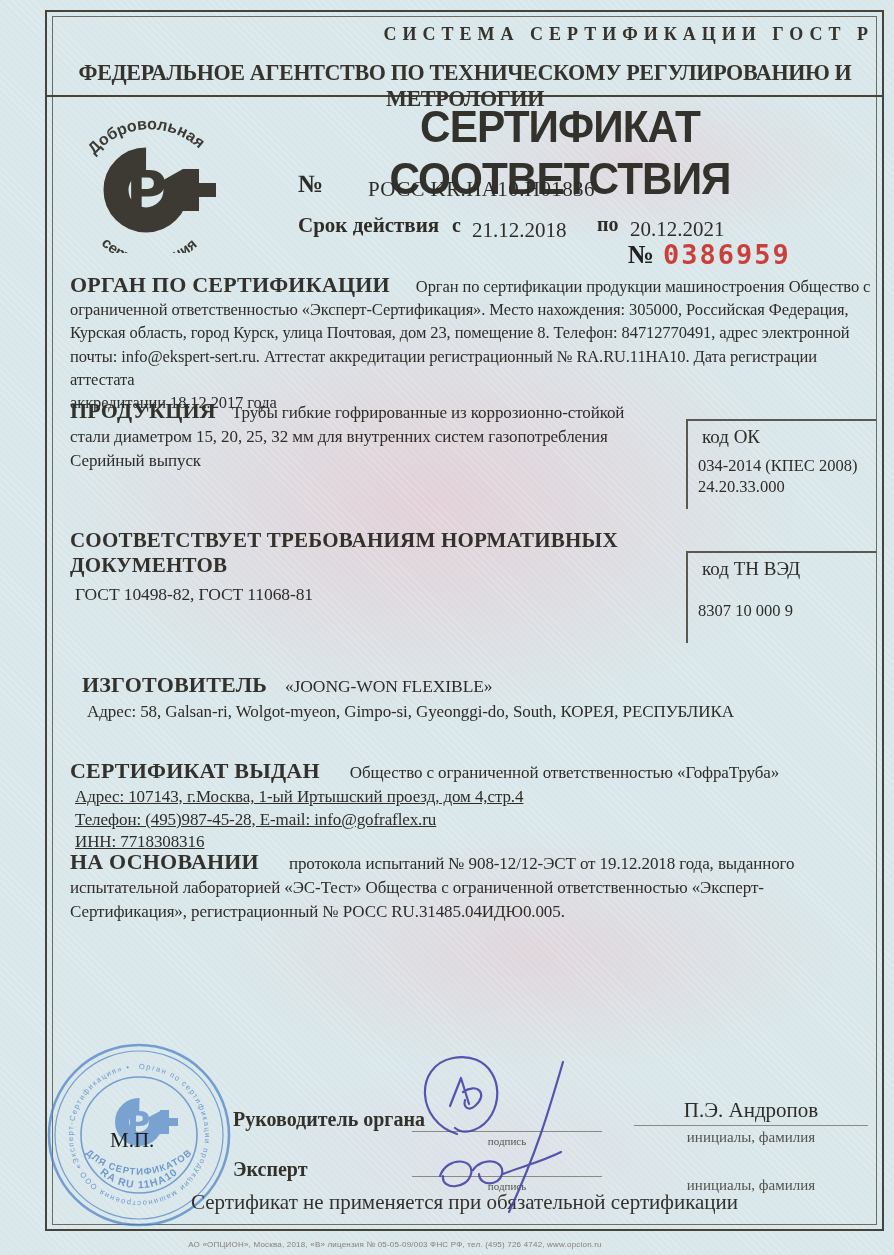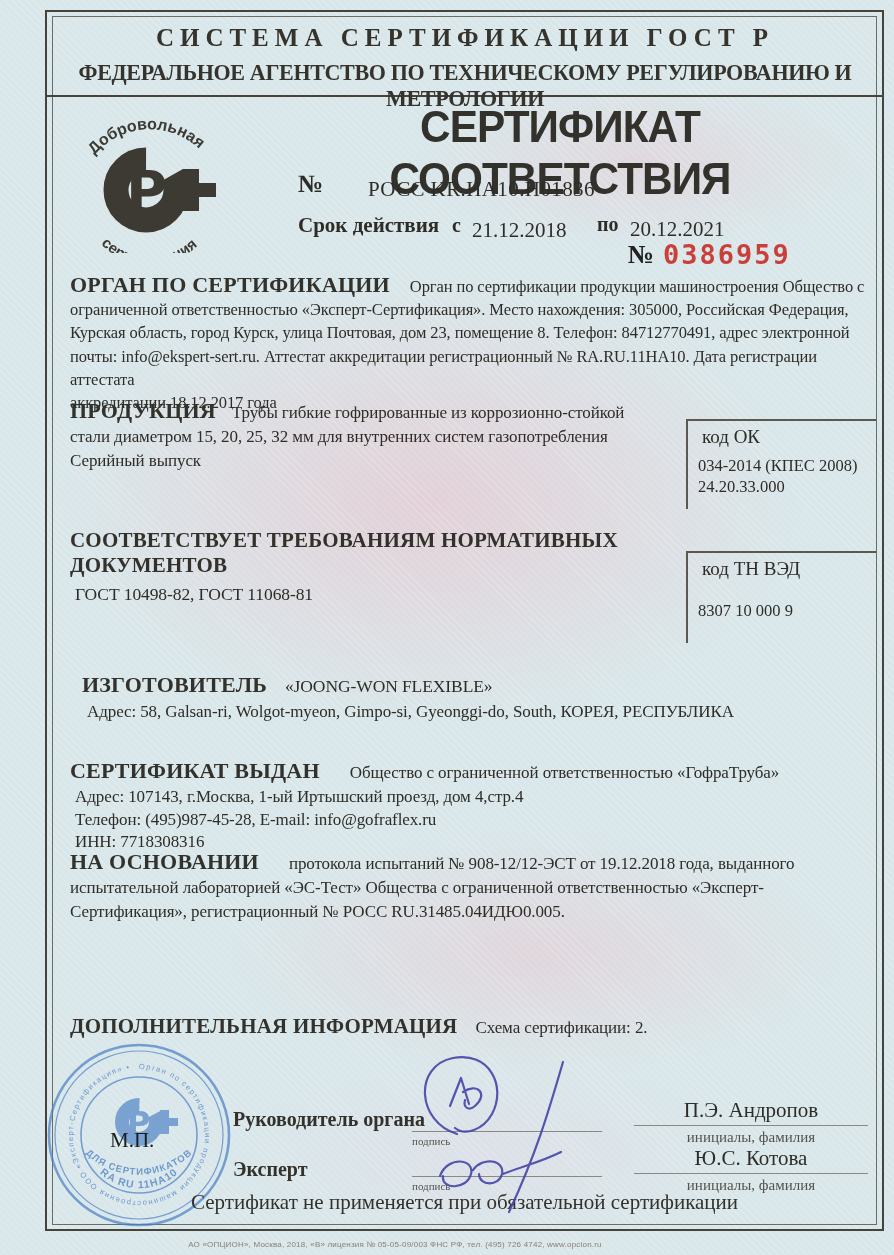--- a/index.html
+++ b/index.html
@@ -17,22 +17,22 @@
       radial-gradient(ellipse 380px 140px at 55% 92%, rgba(226,216,228,0.45), rgba(226,216,228,0) 70%);
   }
 
   .frame-outer { position:absolute; left:45px; top:10px; width:839px; height:1221px;
     border:2.5px solid #45433a; }
   .frame-inner { position:absolute; left:52px; top:16px; width:825px; height:1209px;
     border:1px solid rgba(69,67,58,0.75); }
   .header-sep { position:absolute; left:46px; top:95px; width:837px; height:0;
     border-top:2px solid #45433a; }
 
-  .hdr1 { position:absolute; left:56px; top:24px; width:818px; text-align:center;
-    font-size:25px; font-weight:bold; letter-spacing:6px; color:#35332c; }
+  .hdr1 { position:absolute; left:56px; top:24px; width:818px; text-align:right;
+    font-size:18px; font-weight:bold; letter-spacing:6px; color:#35332c; }
   .hdr2 { position:absolute; left:50px; top:60px; width:830px; text-align:center;
     font-size:23px; font-weight:bold; letter-spacing:-0.4px; color:#35332c;
     transform:scaleX(0.96); }
 
   .doc-title { position:absolute; left:242px; top:101px; width:636px; text-align:center;
     font-family:"Liberation Sans", sans-serif; font-weight:bold; font-size:45px;
     color:#33312b; transform:scaleX(0.94); transform-origin:center; letter-spacing:-1px; }
 
   .no-label { position:absolute; left:298px; top:170px; font-size:25px; font-weight:bold; }
   .no-value { position:absolute; left:368px; top:177px; font-size:21px; letter-spacing:0.4px; }
@@ -44,30 +44,30 @@
   .blank-no-label { position:absolute; left:628px; top:240px; font-size:26px; font-weight:bold; color:#222; }
   .blank-no { position:absolute; left:663px; top:239px; font-family:"DejaVu Sans Mono", monospace;
     font-weight:bold; font-size:27px; letter-spacing:2px; color:#c9403a; }
 
   .logo { position:absolute; left:62px; top:98px; width:175px; height:155px; }
 
   .sec { position:absolute; left:70px; }
   .sec-h { font-size:22px; font-weight:bold; letter-spacing:0.2px; color:#33312b; }
   .sec-body { font-size:16.5px; line-height:23.2px; white-space:pre-line; letter-spacing:-0.1px; }
   .gap12 { margin-right:16px; } .gap18 { margin-right:18px; } .gap30 { margin-right:30px; }
-  .gap40 { margin-right:30px; } .gap26 { margin-right:20px; }
+  .gap40 { margin-right:30px; } .gap26 { margin-right:26px; }
 
   .code-box { position:absolute; left:686px; width:190px;
     border-top:2px solid #5b584d; border-left:2px solid #5b584d; padding:5px 0 0 14px; }
   .code-box .lbl { font-size:19px; }
   .code-box .val { font-size:16.5px; line-height:21px; white-space:pre-line; margin-top:7px; margin-left:-4px; }
 
   .role { position:absolute; left:233px; font-size:20px; font-weight:bold; color:#33312b; }
   .sig-line { position:absolute; left:412px; width:190px; border-bottom:1.5px solid #8a8a83; }
-  .sig-cap { position:absolute; left:412px; width:190px; text-align:left; font-size:11px; color:#55534c; }
+  .sig-cap { position:absolute; left:412px; width:190px; text-align:center; font-size:11px; color:#55534c; }
   .name-box { position:absolute; left:634px; width:234px; text-align:center; font-size:21px;
     border-bottom:1px solid #8a8a83; padding-bottom:2px; }
   .name-cap { position:absolute; left:634px; width:234px; text-align:center; font-size:15px; color:#55534c; }
 
   .mp { position:absolute; left:110px; top:1128px; font-size:21px; color:#1d1d1d; z-index:5; }
   .stamp { position:absolute; left:44px; top:1040px; width:190px; height:190px; opacity:0.85; }
   .sig-ink { position:absolute; left:395px; top:1048px; width:250px; height:172px; z-index:4; }
 
   .bottom-notice { position:absolute; left:46px; top:1190px; width:837px; text-align:center;
     font-size:21px; color:#33312b; }
@@ -145,34 +145,31 @@
     <div class="val" style="margin-top:20px;">8307 10 000 9</div>
   </div>
 
   <div class="sec" style="top:672px; width:804px;margin-left:12px;">
     <span class="sec-h gap18">ИЗГОТОВИТЕЛЬ</span><span class="sec-body" style="font-size:17.5px;">«JOONG-WON FLEXIBLE»</span>
     <div class="sec-body" style="font-size:17px; padding-left:5px; margin-top:2px;">Адрес: 58, Galsan-ri, Wolgot-myeon, Gimpo-si, Gyeonggi-do, South, КОРЕЯ, РЕСПУБЛИКА</div>
   </div>
 
   <div class="sec" style="top:758px; width:804px;">
     <span class="sec-h gap40">СЕРТИФИКАТ ВЫДАН</span><span class="sec-body" style="font-size:17px;">Общество с ограниченной ответственностью «ГофраТруба»</span>
-    <div class="sec-body" style="font-size:17px; line-height:22.5px; padding-left:5px; margin-top:2px;">Адрес: 107143, г.Москва, 1-ый Иртышский проезд, дом 4,стр.4
+    <div class="sec-body" style="font-size:17px; line-height:22.5px; padding-left:5px; margin-top:2px;text-decoration:underline;">Адрес: 107143, г.Москва, 1-ый Иртышский проезд, дом 4,стр.4
 Телефон: (495)987-45-28, E-mail: info@gofraflex.ru
 ИНН: 7718308316</div>
   </div>
 
   <div class="sec" style="top:849px; width:804px;">
     <span class="sec-h gap30">НА ОСНОВАНИИ</span><span class="sec-body" style="font-size:17px; line-height:24px;">протокола испытаний № 908-12/12-ЭСТ от 19.12.2018 года, выданного
 испытательной лабораторией «ЭС-Тест» Общества с ограниченной ответственностью «Эксперт-
 Сертификация», регистрационный № РОСС RU.31485.04ИДЮ0.005.</span>
   </div>
 
-  <div class="sec" style="top:1014px; width:804px;">
-    <span class="sec-h gap18" style="font-size:21px;">ДОПОЛНИТЕЛЬНАЯ ИНФОРМАЦИЯ</span><span class="sec-body" style="font-size:17px;">Схема сертификации: 2.</span>
-  </div>
 
   <svg class="stamp" viewBox="0 0 190 190">
     <defs>
       <path id="st-ring" d="M 95,29 a 66,66 0 1 1 -0.1,0" fill="none"></path>
       <path id="st-code" d="M 46,122 A 59,59 0 0 0 144,122" fill="none"></path>
       <path id="st-mid" d="M 42,114 A 78,78 0 0 0 148,114" fill="none"></path>
     </defs>
     <g stroke="#4d82c6" fill="none" opacity="0.85">
       <circle cx="95" cy="95" r="90" stroke-width="2.6"></circle>
       <circle cx="95" cy="95" r="84" stroke-width="1.2"></circle>
@@ -209,19 +206,18 @@
 
   <div class="role" style="top:1108px;">Руководитель органа</div>
   <div class="sig-line" style="top:1112px; height:20px;"></div>
   <div class="sig-cap" style="top:1135px;">подпись</div>
   <div class="name-box" style="top:1098px;">П.Э. Андропов</div>
   <div class="name-cap" style="top:1129px;">инициалы, фамилия</div>
 
   <div class="role" style="top:1158px;">Эксперт</div>
   <div class="sig-line" style="top:1157px; height:20px;"></div>
   <div class="sig-cap" style="top:1180px;">подпись</div>
-  <div class="name-box" style="top:1146px;">Ю.С. Котова</div>
   <div class="name-cap" style="top:1177px;">инициалы, фамилия</div>
 
   <div class="bottom-notice">Сертификат не применяется при обязательной сертификации</div>
   <div class="imprint">АО «ОПЦИОН», Москва, 2018, «В»     лицензия № 05-05-09/003 ФНС РФ,  тел. (495) 726 4742, www.opcion.ru</div>
 
 </div>
 
 </body></html>

